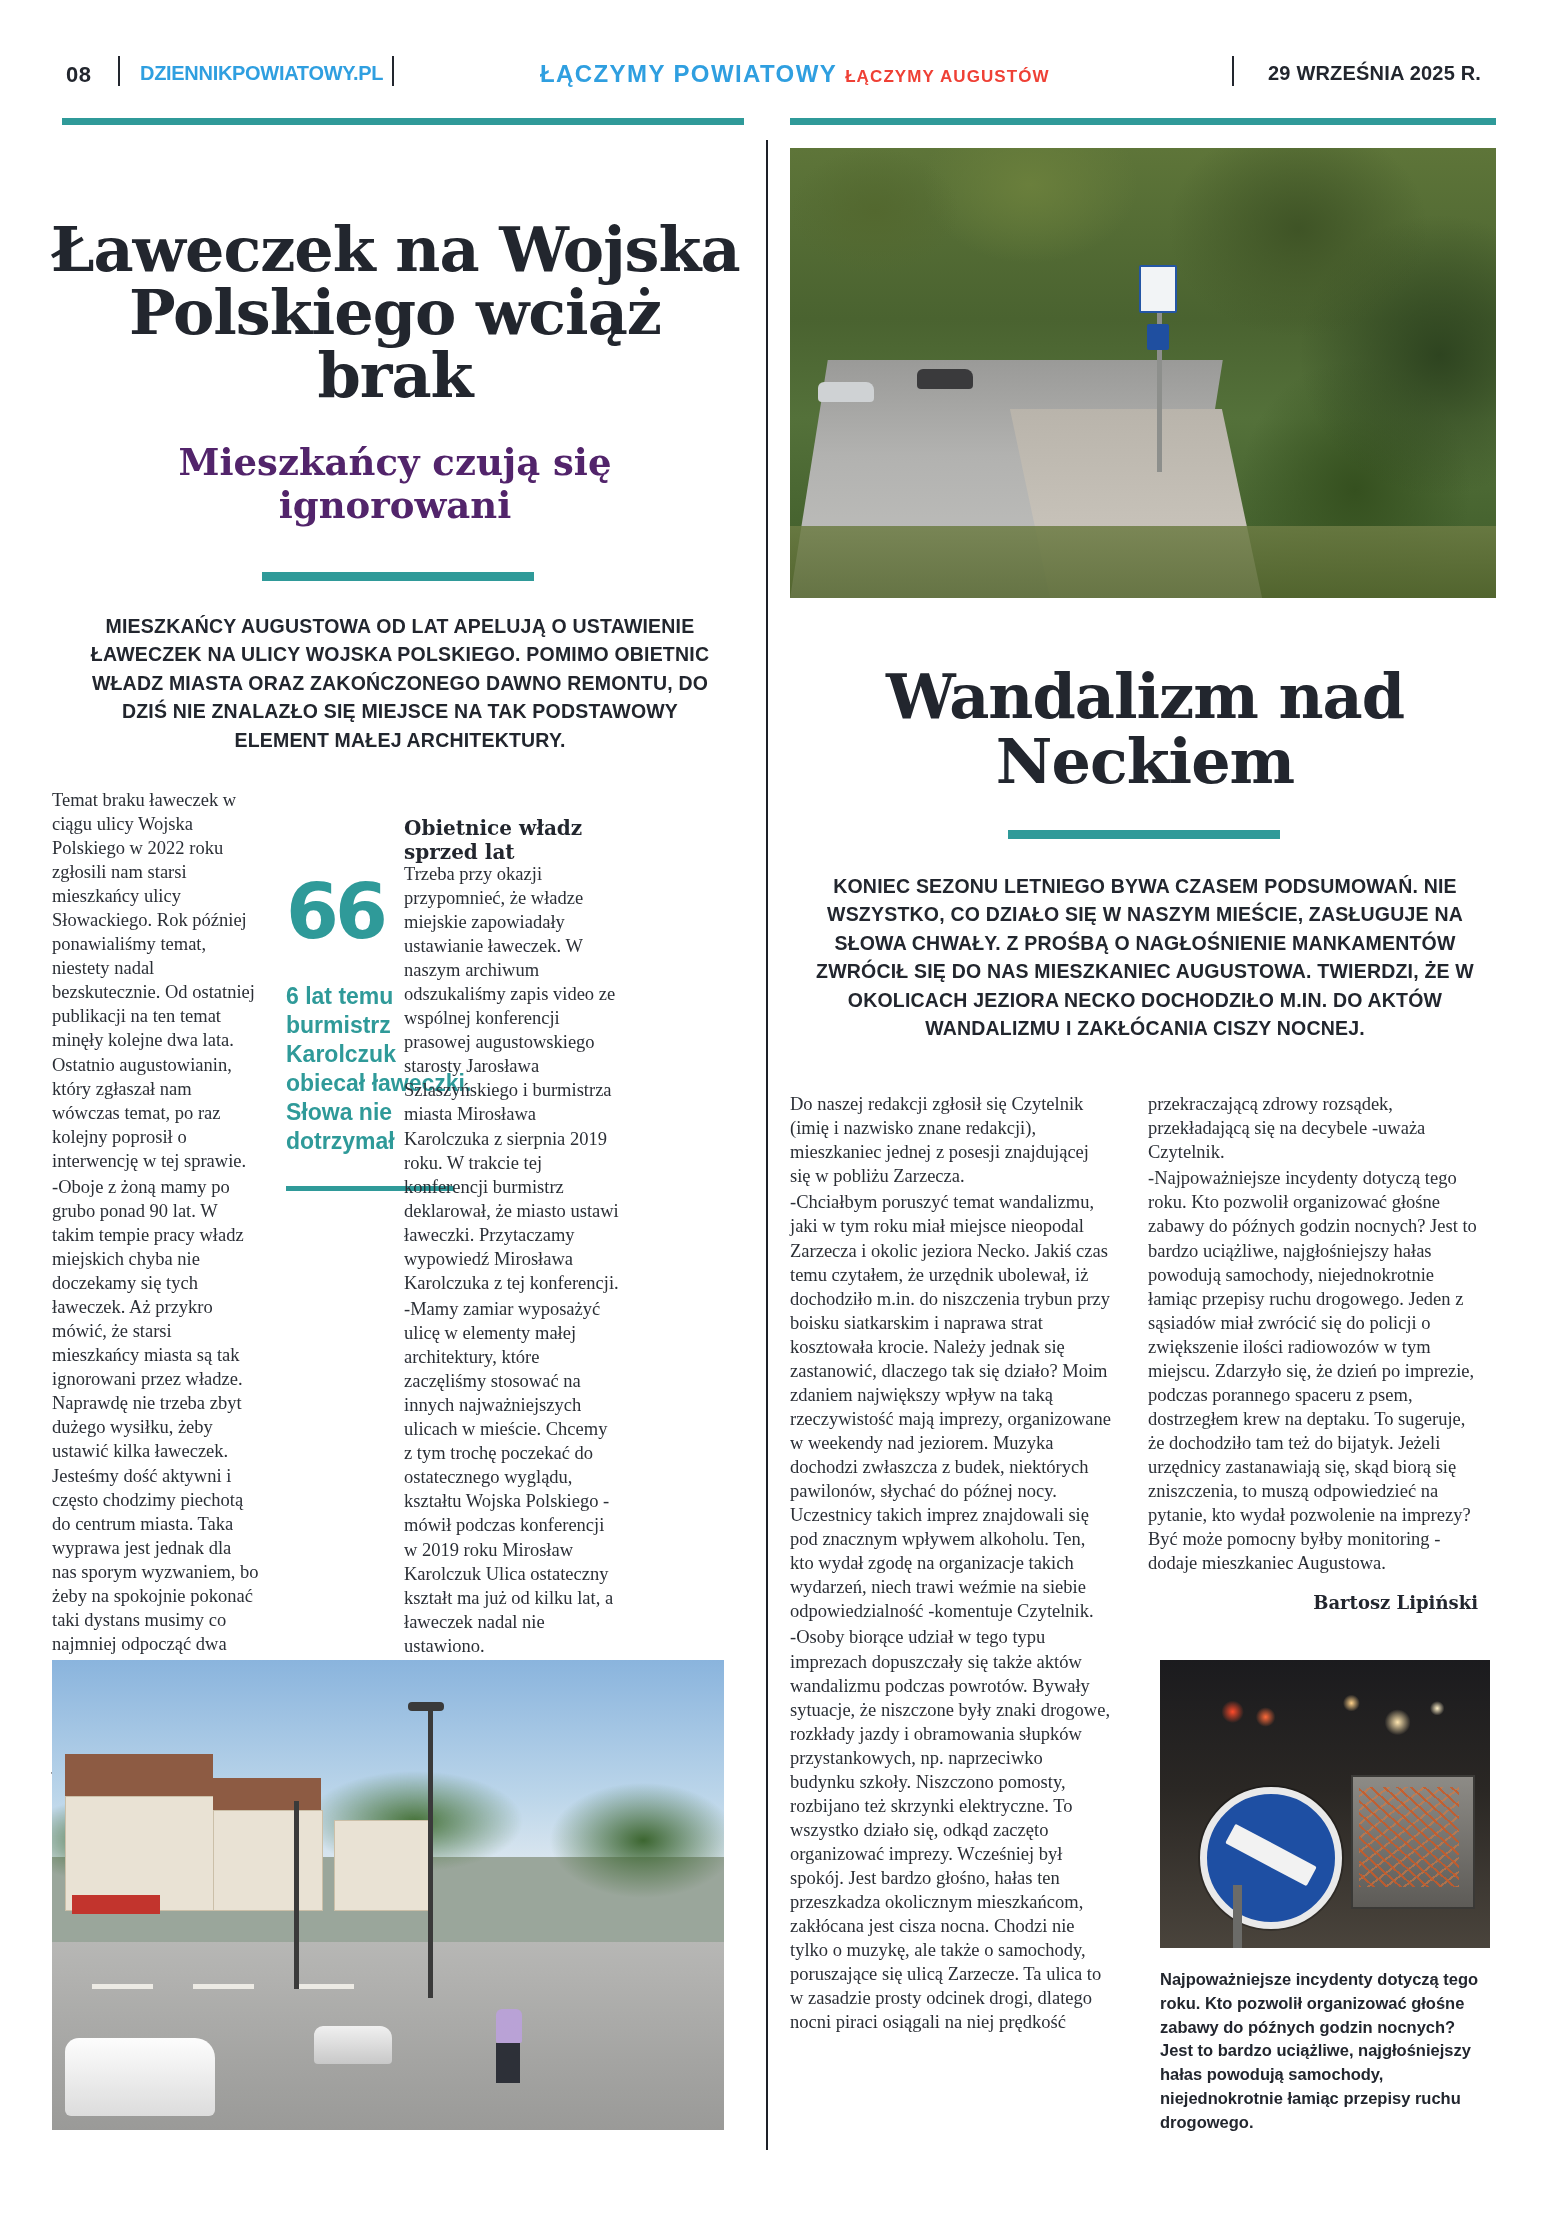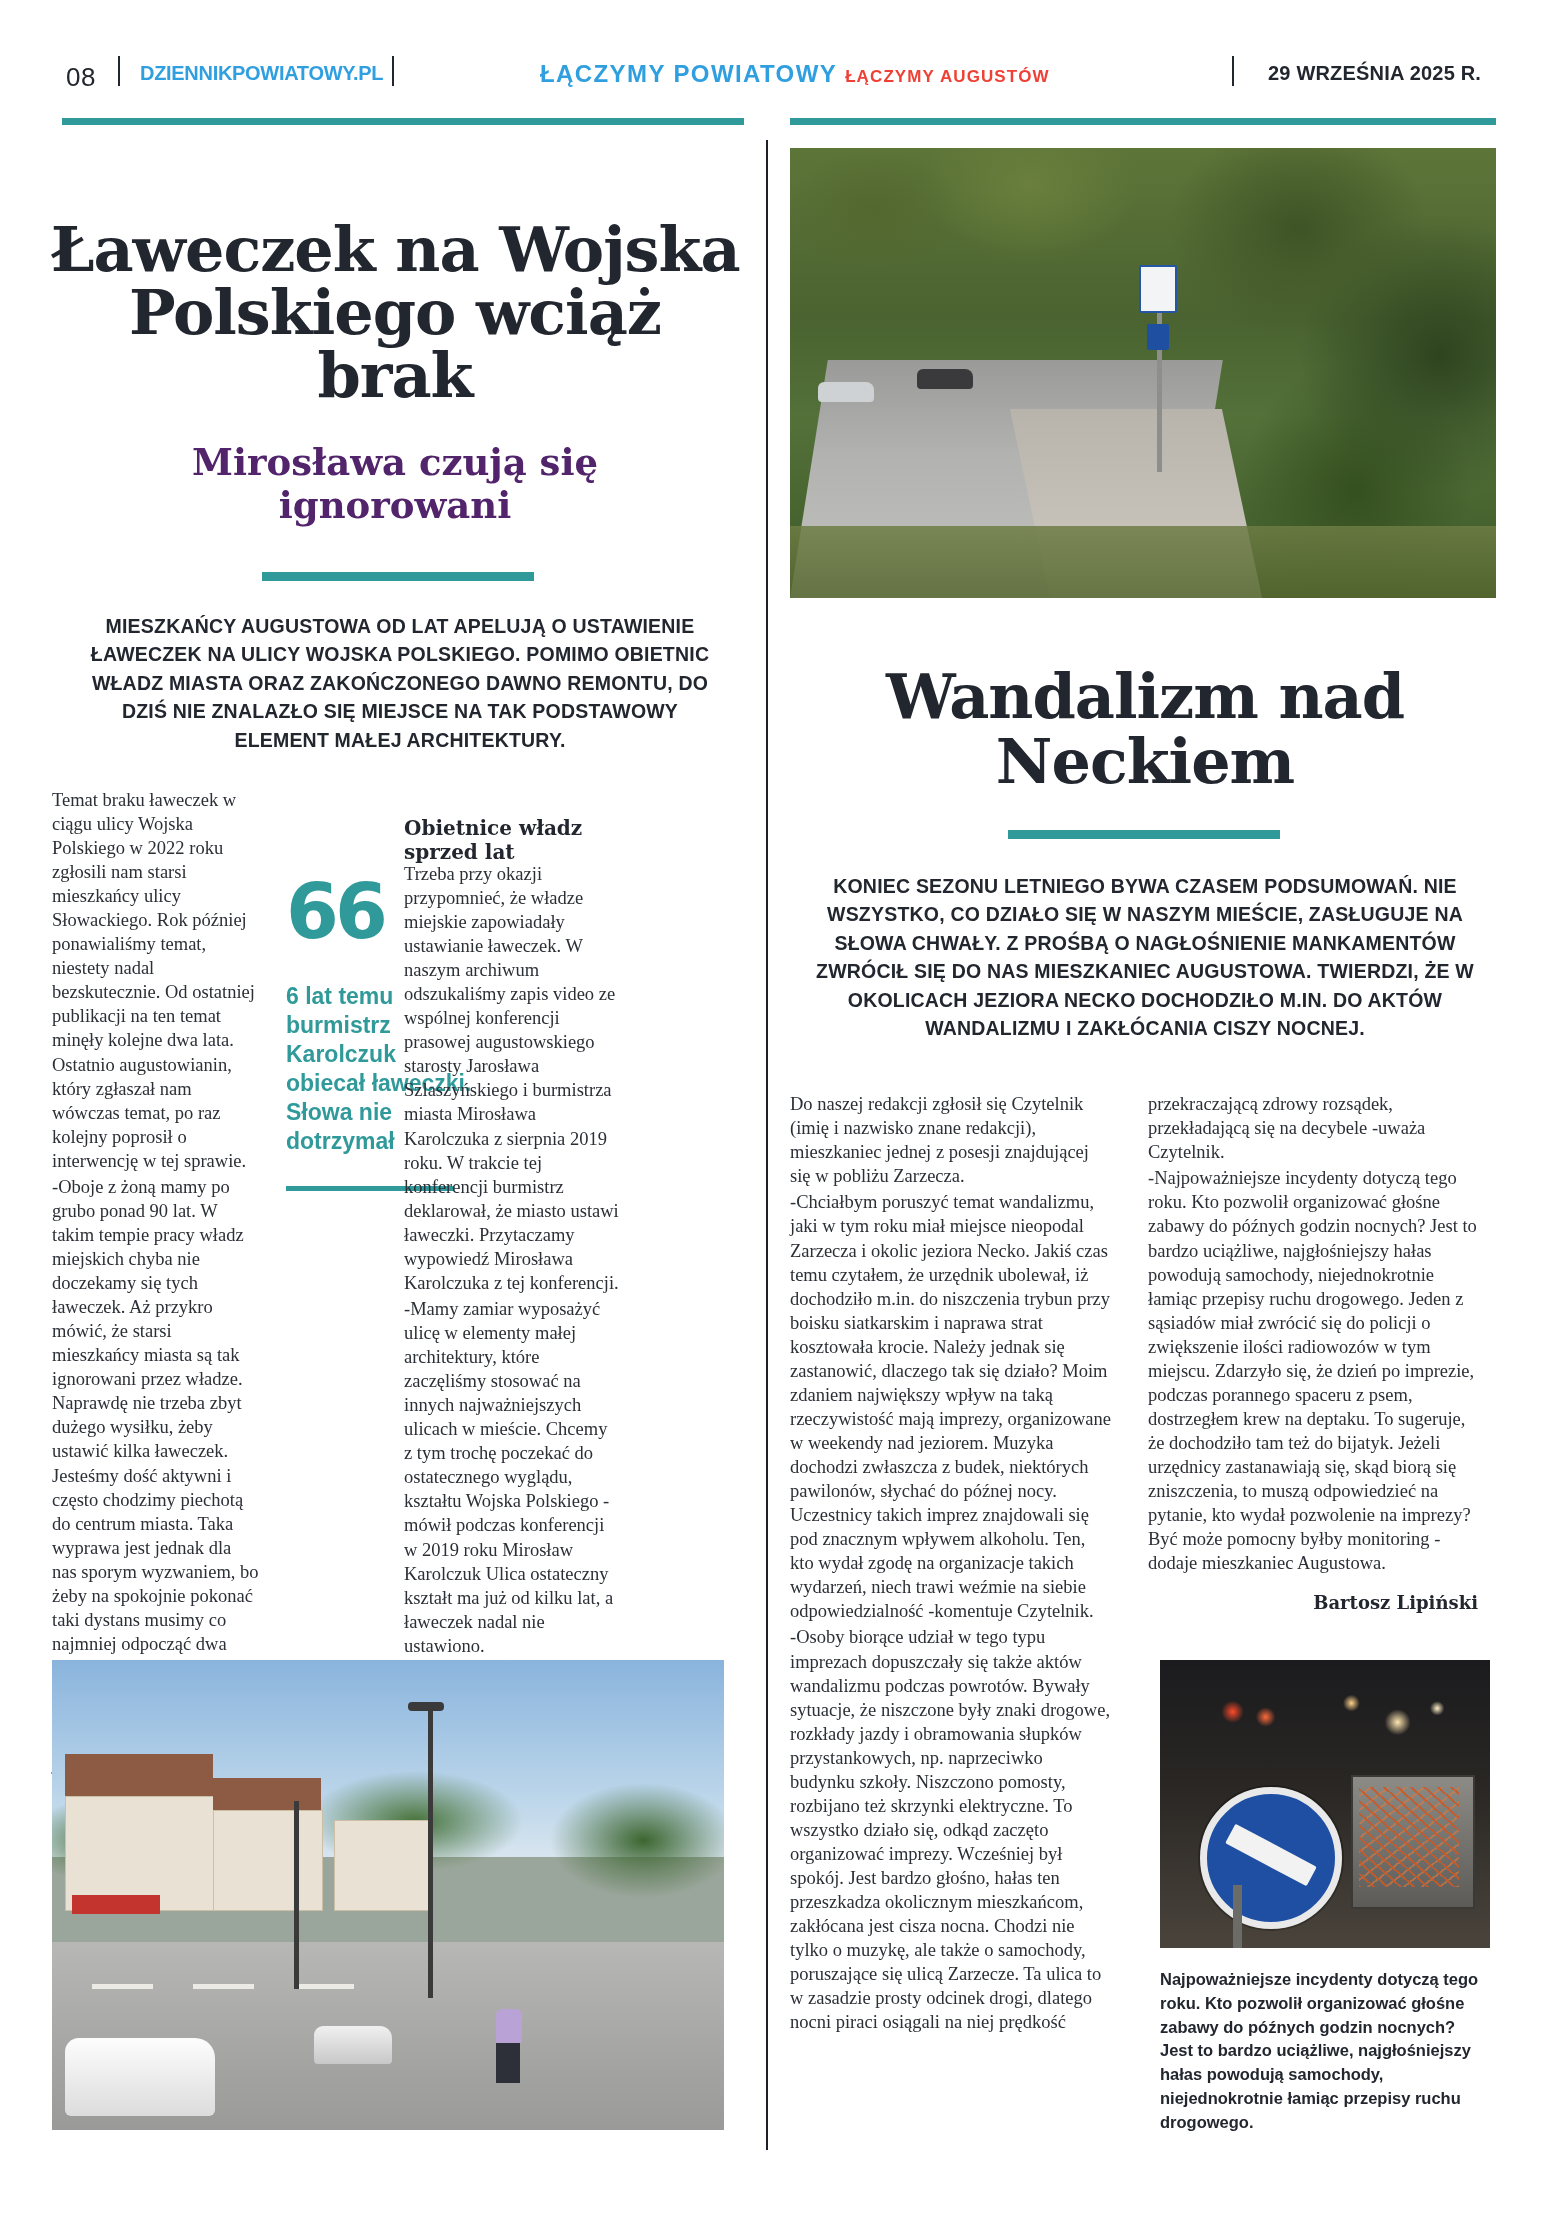--- a/index.html
+++ b/index.html
@@ -22,22 +22,22 @@
   .masthead {
     position: absolute;
     left: 0; top: 0;
     width: 1558px;
     height: 108px;
   }
   .mh-page-no {
     position: absolute;
     left: 66px; top: 62px;
     font-family: "Liberation Sans", sans-serif;
-    font-weight: normal;
-    font-size: 26px;
+    font-weight: bold;
+    font-size: 22px;
     letter-spacing: 0.5px;
     color: #22262e;
   }
   .mh-rule {
     position: absolute;
     width: 2px;
     background: #22262e;
   }
   .mh-rule.r1 { left: 118px; top: 56px; height: 30px; }
   .mh-rule.r2 { left: 392px; top: 56px; height: 30px; }
@@ -365,21 +365,21 @@
     </div>
     <div class="mh-rule r3"></div>
     <div class="mh-date">29 WRZEŚNIA 2025 R.</div>
   </div>
 
   <div class="mh-bar left"></div>
   <div class="mh-bar right"></div>
   <div class="col-sep"></div>
 
   <h1 class="headline-l">Ławeczek na Wojska Polskiego wciąż brak</h1>
-  <h2 class="subhead-l">Mirosława czują się ignorowani</h2>
+  <h2 class="subhead-l">Mieszkańcy czują się ignorowani</h2>
   <div class="rule-teal-l"></div>
   <div class="lead-l">MIESZKAŃCY AUGUSTOWA OD LAT APELUJĄ O USTAWIENIE ŁAWECZEK NA ULICY WOJSKA POLSKIEGO. POMIMO OBIETNIC WŁADZ MIASTA ORAZ ZAKOŃCZONEGO DAWNO REMONTU, DO DZIŚ NIE ZNALAZŁO SIĘ MIEJSCE NA TAK PODSTAWOWY ELEMENT MAŁEJ ARCHITEKTURY.</div>
 
   <div class="body-col lcol1">
     <p>Temat braku ławeczek w ciągu ulicy Wojska Polskiego w 2022 roku zgłosili nam starsi mieszkańcy ulicy Słowackiego. Rok później ponawialiśmy temat, niestety nadal bezskutecznie. Od ostatniej publikacji na ten temat minęły kolejne dwa lata. Ostatnio augustowianin, który zgłaszał nam wówczas temat, po raz kolejny poprosił o interwencję w tej sprawie.</p>
     <p>-Oboje z żoną mamy po grubo ponad 90 lat. W takim tempie pracy władz miejskich chyba nie doczekamy się tych ławeczek. Aż przykro mówić, że starsi mieszkańcy miasta są tak ignorowani przez władze. Naprawdę nie trzeba zbyt dużego wysiłku, żeby ustawić kilka ławeczek. Jesteśmy dość aktywni i często chodzimy piechotą do centrum miasta. Taka wyprawa jest jednak dla nas sporym wyzwaniem, bo żeby na spokojnie pokonać taki dystans musimy co najmniej odpocząć dwa razy. Niestety nie ma za bardzo, gdzie tego zrobić. Ulicę wyremontowano już bardzo dawno, a ławeczek jak nie było, tak nie ma -powiedział nam zirytowany mieszkaniec Augustowa.</p>
   </div>
 
   <div class="subhead-small">Obietnice władz sprzed lat</div>
 

